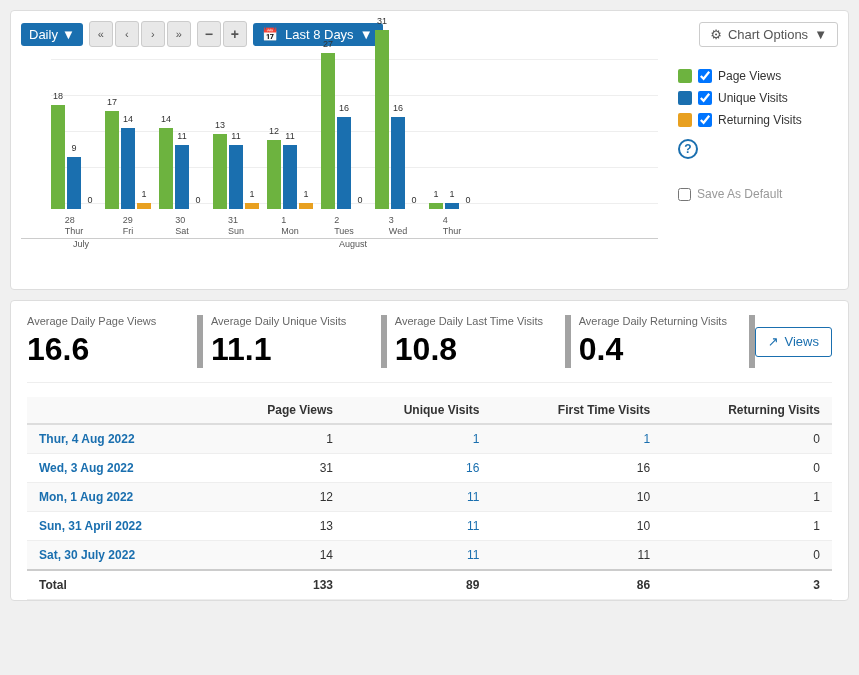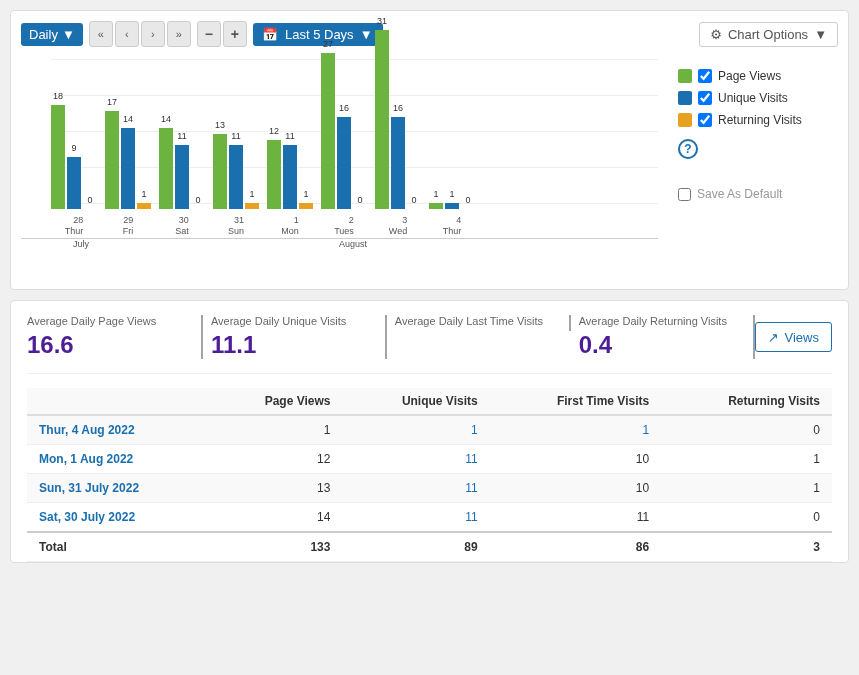--- a/index.html
+++ b/index.html
@@ -166,21 +166,21 @@
       position: absolute;
       top: -14px;
       left: 50%;
       transform: translateX(-50%);
       white-space: nowrap;
       color: #333;
     }
 
     .bar-bottom-label {
       font-size: 9px;
-      text-align: right;
+      text-align: left;
       color: #555;
       margin-top: 4px;
       line-height: 1.3;
     }
 
     
     .legend {
       display: flex;
       flex-direction: column;
       gap: 8px;
@@ -247,37 +247,37 @@
     .stats-row {
       display: flex;
       align-items: flex-start;
       margin-bottom: 14px;
       border-bottom: 1px solid #eee;
       padding-bottom: 14px;
     }
 
     .stat-item {
       flex: 1;
-      border-right: 2px solid #a3a3a3;
+      border-right: 6px solid #a3a3a3;
       padding-right: 16px;
       padding-left: 8px;
     }
     .stat-item:first-child { padding-left: 0; }
     .stat-item:last-child { border-right: none; }
 
     .stat-label {
       font-size: 11px;
       color: #666;
       margin-bottom: 4px;
     }
 
     .stat-value {
-      font-size: 24px;
+      font-size: 32px;
       font-weight: bold;
-      color: #4c1d95;
+      color: #000000;
     }
 
     .export-btn {
       background: #fff;
       border: 1px solid #1a6faf;
       border-radius: 3px;
       padding: 5px 12px;
       font-size: 13px;
       color: #1a6faf;
       cursor: pointer;
@@ -365,21 +365,21 @@
         <button class="nav-btn">»</button>
       </div>
 
       <div class="zoom-btn-group">
         <button class="zoom-btn">−</button>
         <button class="zoom-btn">+</button>
       </div>
 
       <button class="date-range-btn">
         <span>📅</span>
-        <span>Last 5 Days</span>
+        <span>Last 8 Days</span>
         <span>▼</span>
       </button>
 
       <button class="chart-options-btn">
         <span>⚙</span>
         <span>Chart Options</span>
         <span>▼</span>
       </button>
     </div>
 
@@ -542,20 +542,21 @@
       <div class="stat-item">
         <div class="stat-label">Average Daily Page Views</div>
         <div class="stat-value">16.6</div>
       </div>
       <div class="stat-item">
         <div class="stat-label">Average Daily Unique Visits</div>
         <div class="stat-value">11.1</div>
       </div>
       <div class="stat-item">
         <div class="stat-label">Average Daily Last Time Visits</div>
+        <div class="stat-value">10.8</div>
       </div>
       <div class="stat-item">
         <div class="stat-label">Average Daily Returning Visits</div>
         <div class="stat-value">0.4</div>
       </div>
       <button class="export-btn">
         <span>↗</span>
         <span>Views</span>
       </button>
     </div>
@@ -572,28 +573,35 @@
       </thead>
       <tbody id="table-body">
       <tr>
             <td>Thur, 4 Aug 2022</td>
             <td>1</td>
             <td style="color: rgb(26, 111, 175);">1</td>
             <td style="color: rgb(26, 111, 175);">1</td>
             <td>0</td>
           </tr>
           <tr>
+            <td>Wed, 3 Aug 2022</td>
+            <td>31</td>
+            <td style="color: rgb(26, 111, 175);">16</td>
+            <td>16</td>
+            <td>0</td>
+          </tr>
+          <tr>
             <td>Mon, 1 Aug 2022</td>
             <td>12</td>
             <td style="color: rgb(26, 111, 175);">11</td>
             <td>10</td>
             <td>1</td>
           </tr>
           <tr>
-            <td>Sun, 31 July 2022</td>
+            <td>Sun, 31 April 2022</td>
             <td>13</td>
             <td style="color: rgb(26, 111, 175);">11</td>
             <td>10</td>
             <td>1</td>
           </tr>
           <tr>
             <td>Sat, 30 July 2022</td>
             <td>14</td>
             <td style="color: rgb(26, 111, 175);">11</td>
             <td>11</td>

